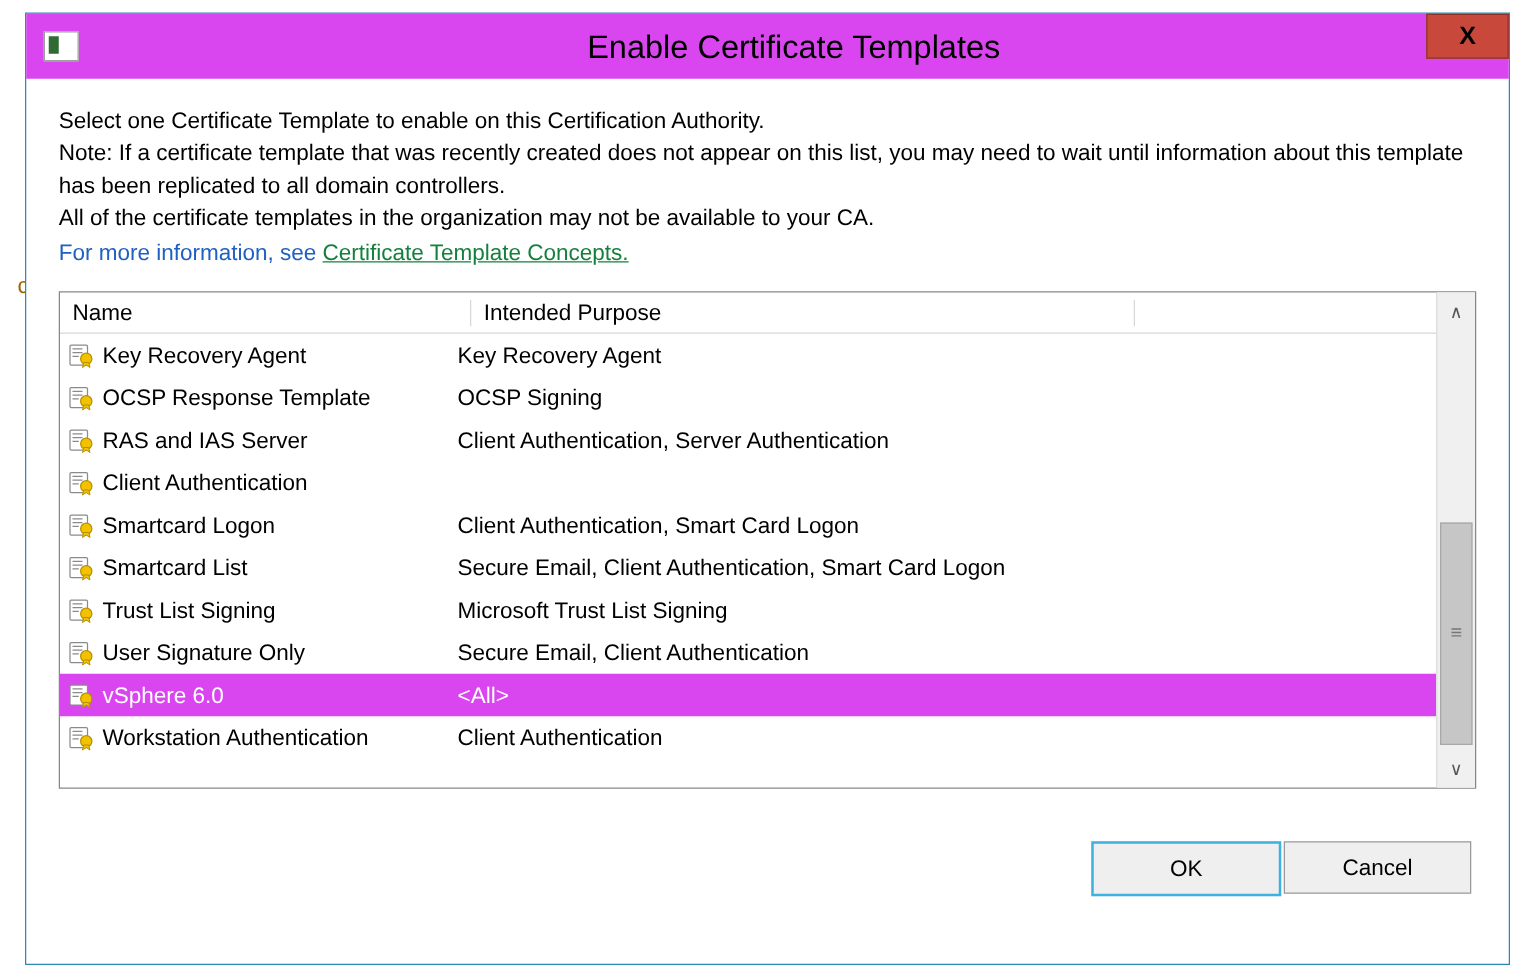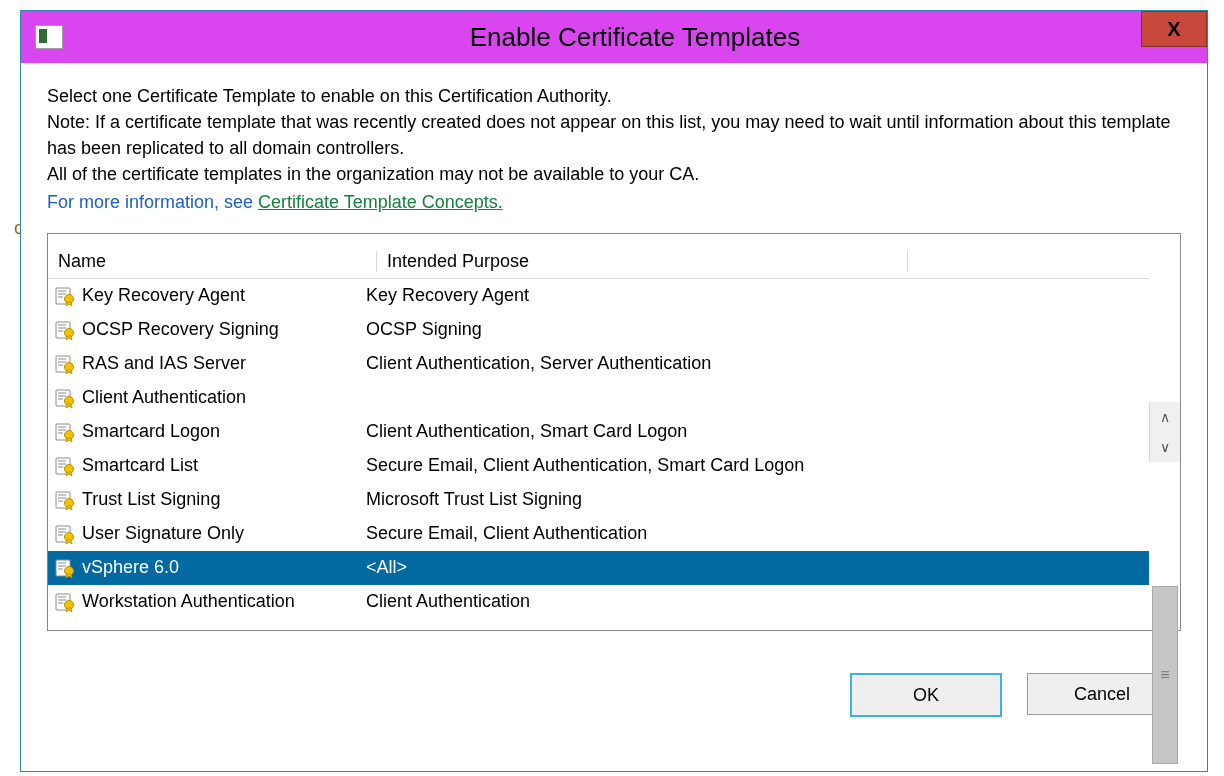--- a/index.html
+++ b/index.html
@@ -89,21 +89,20 @@
     color: #15803d;
     text-decoration: underline;
     cursor: pointer;
   }
   .listview {
     margin-top: 18px;
     border: 1px solid #888;
     height: 396px;
     display: flex;
     background: #fff;
-    align-items: center;
   }
   .list-main {
     flex: 1;
     display: flex;
     flex-direction: column;
   }
   .list-header {
     display: flex;
     height: 32px;
     border-bottom: 1px solid #d8d8d8;
@@ -120,21 +119,21 @@
     flex: 1;
     overflow: hidden;
   }
   .row {
     display: flex;
     align-items: center;
     height: 34px;
     font-size: 18px;
   }
   .row.selected {
-    background: #0369a1;
+    background: #d946ef;
     color: #fff;
   }
   .row .icon {
     width: 22px;
     height: 22px;
     margin-left: 6px;
     margin-right: 6px;
     flex-shrink: 0;
   }
   .row .name-cell {
@@ -180,21 +179,21 @@
     justify-content: center;
   }
   .vscroll .thumb::after {
     content: "≡";
     color: #777;
     font-size: 16px;
   }
   .button-row {
     display: flex;
     justify-content: flex-end;
-    gap: 25px;
+    gap: 2px;
     margin-top: 42px;
     padding-right: 4px;
   }
   .btn {
     width: 148px;
     height: 40px;
     background: #efefef;
     border: 1px solid #9a9a9a;
     display: flex;
     align-items: center;
@@ -261,21 +260,21 @@
               <span class="icon">
                 <svg class="cert-icon-svg" viewBox="0 0 22 22">
   <rect x="2" y="3" width="14" height="16" rx="1" fill="#fff" stroke="#8a8a8a" stroke-width="1"></rect>
   <circle cx="15" cy="14" r="4.5" fill="#f2c200" stroke="#b88f00" stroke-width="1"></circle>
   <path d="M13 17 L12 21 L15 19 L18 21 L17 17 Z" fill="#f2c200" stroke="#b88f00" stroke-width="0.8"></path>
   <line x1="4" y1="6" x2="12" y2="6" stroke="#8a8a8a" stroke-width="1"></line>
   <line x1="4" y1="9" x2="12" y2="9" stroke="#8a8a8a" stroke-width="1"></line>
   <line x1="4" y1="12" x2="9" y2="12" stroke="#8a8a8a" stroke-width="1"></line>
 </svg>
               </span>
-              <span class="name-cell">OCSP Recovery Signing</span>
+              <span class="name-cell">OCSP Response Template</span>
               <span class="purpose-cell">OCSP Signing</span>
             </div>
             <div class="row">
               <span class="icon">
                 <svg class="cert-icon-svg" viewBox="0 0 22 22">
   <rect x="2" y="3" width="14" height="16" rx="1" fill="#fff" stroke="#8a8a8a" stroke-width="1"></rect>
   <circle cx="15" cy="14" r="4.5" fill="#f2c200" stroke="#b88f00" stroke-width="1"></circle>
   <path d="M13 17 L12 21 L15 19 L18 21 L17 17 Z" fill="#f2c200" stroke="#b88f00" stroke-width="0.8"></path>
   <line x1="4" y1="6" x2="12" y2="6" stroke="#8a8a8a" stroke-width="1"></line>
   <line x1="4" y1="9" x2="12" y2="9" stroke="#8a8a8a" stroke-width="1"></line>

